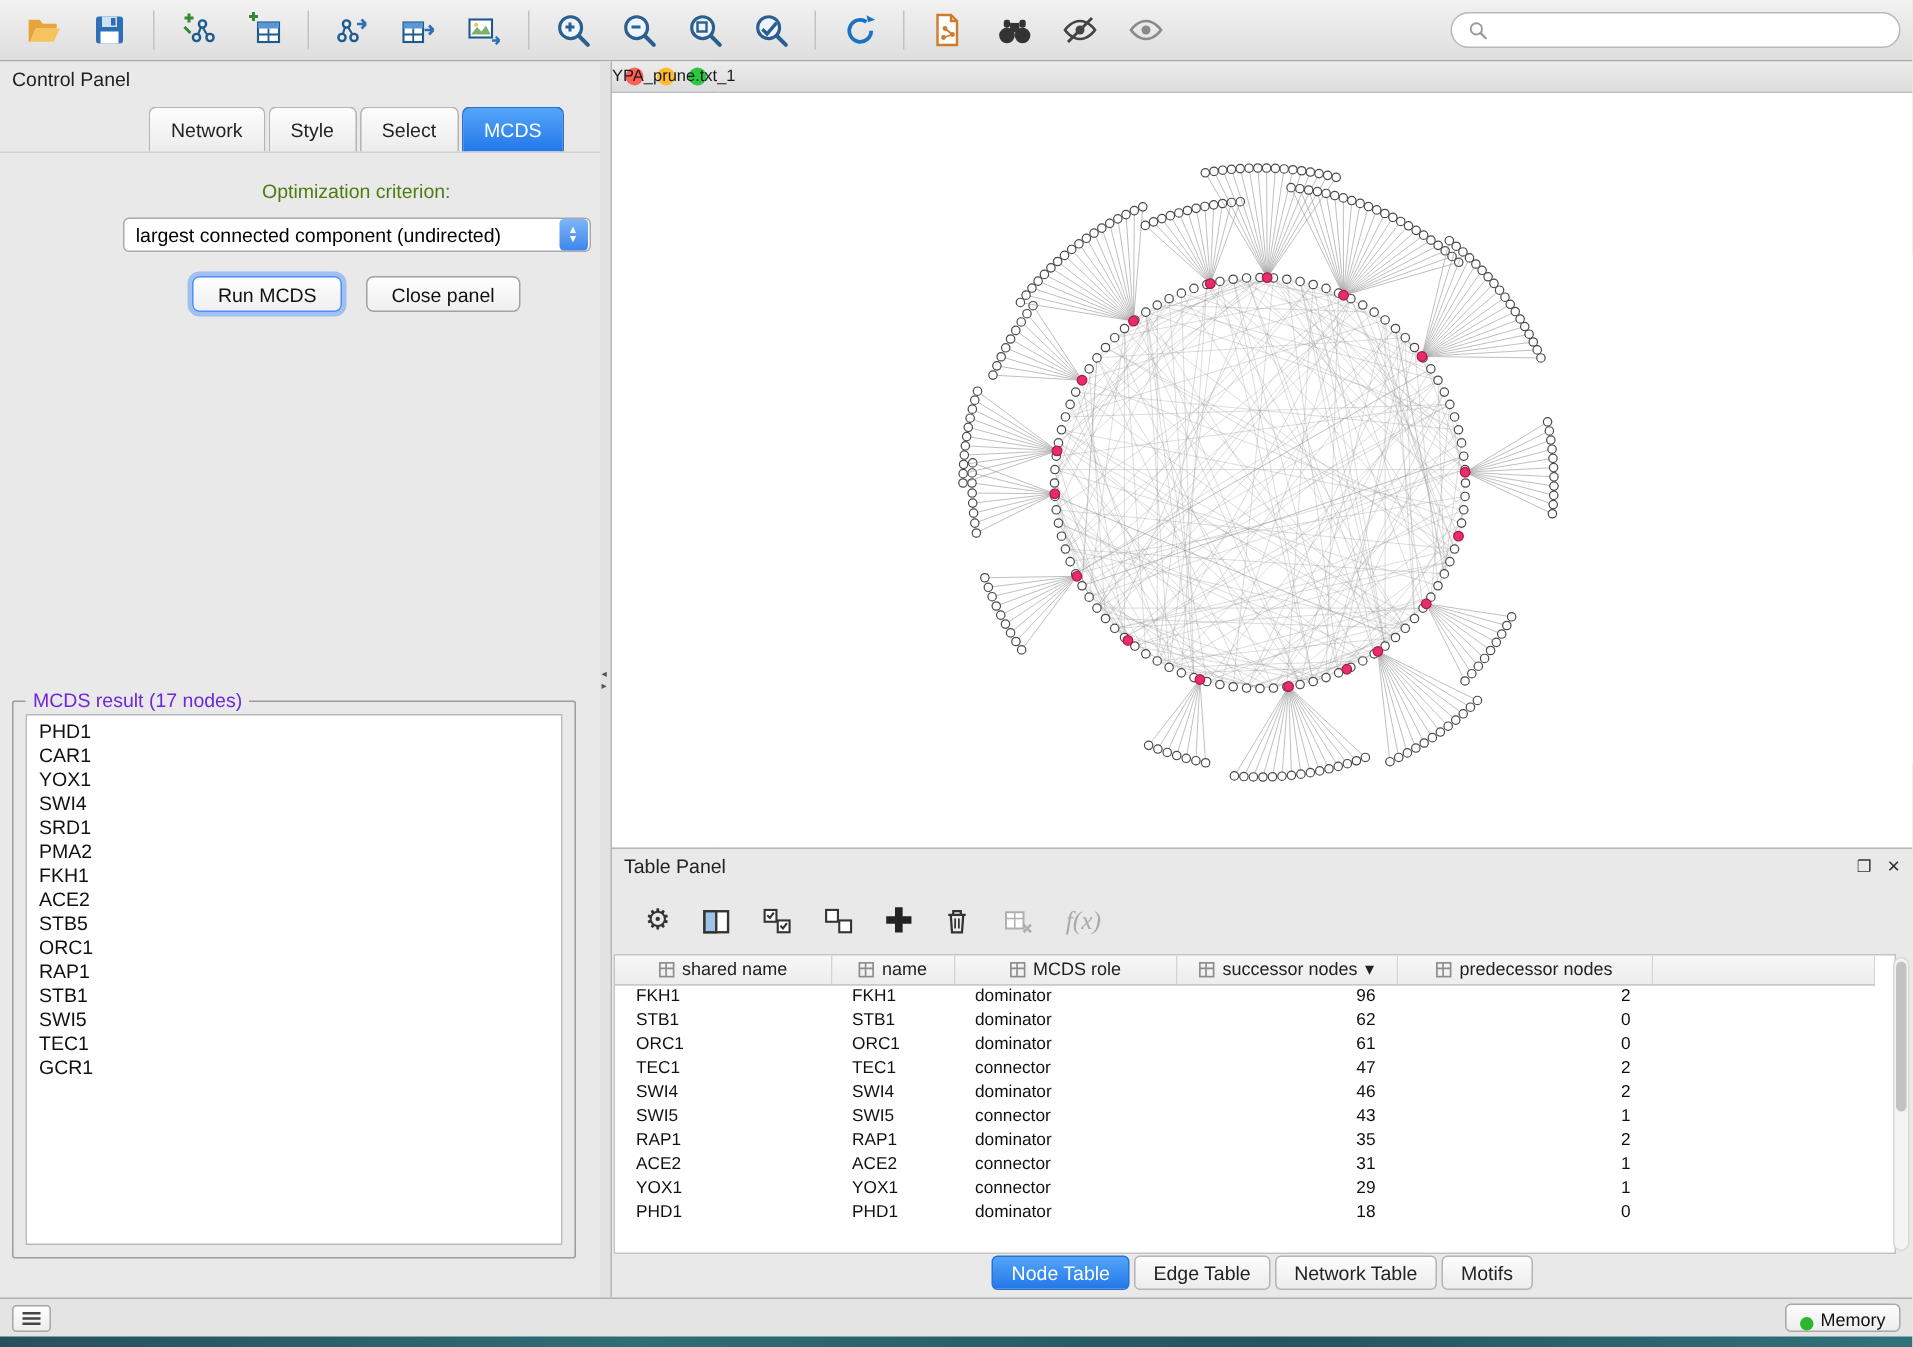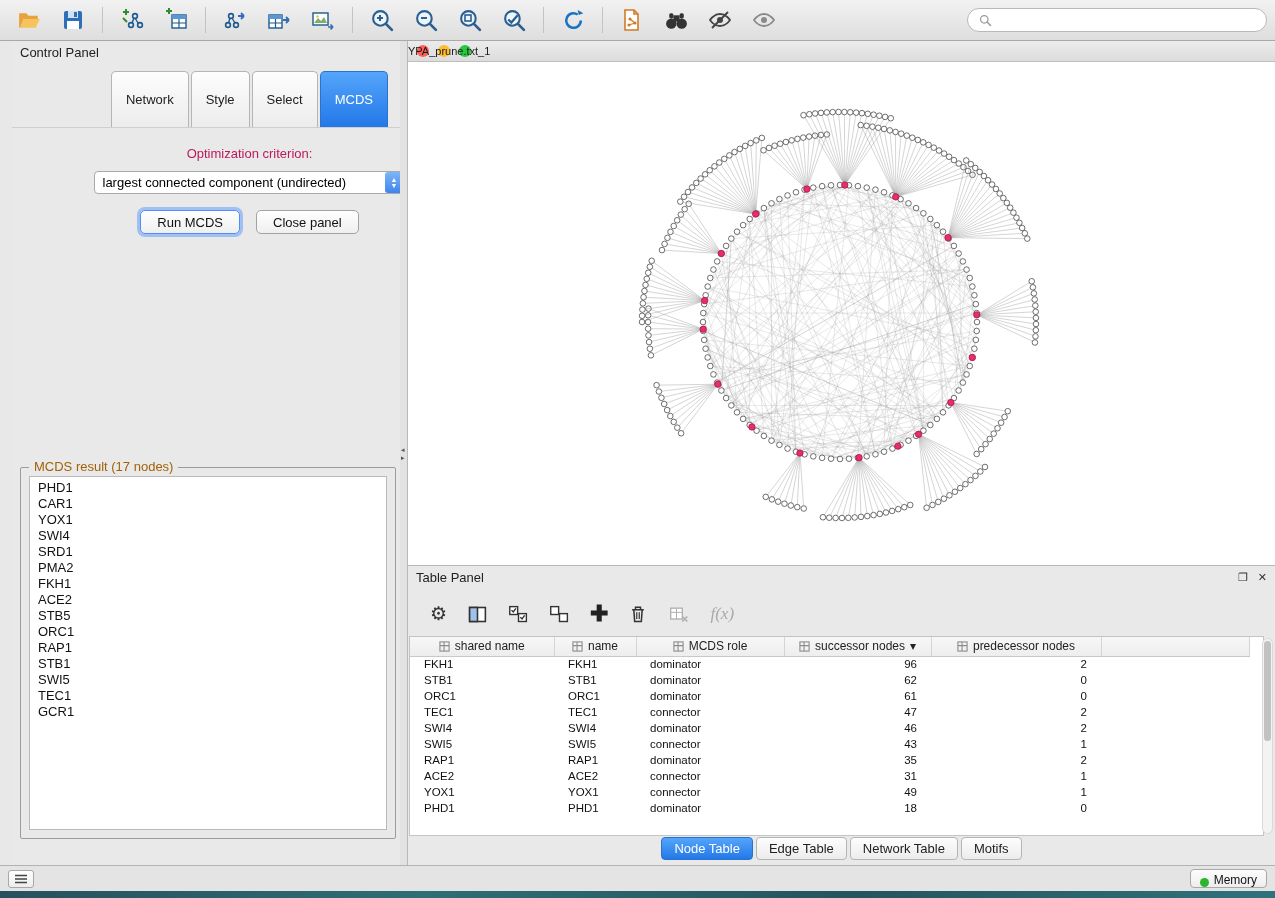--- a/index.html
+++ b/index.html
@@ -10,40 +10,40 @@
   .toolbar { position:absolute; left:0; top:0; width:1275px; height:41px;
     background:linear-gradient(#f2f2f2,#dedede); border-bottom:1px solid #a9a9a9;
     display:flex; align-items:center; padding:0 8px; gap:2px; }
   .tbtn { width:42px; height:34px; display:flex; align-items:center; justify-content:center; border-radius:4px; }
   .tsep { width:1px; height:26px; background:#c3c3c3; margin:0 6px; }
   .search-wrap { margin-left:auto; width:300px; height:24px; background:#fff; border:1px solid #b8b8b8;
     border-radius:12px; display:flex; align-items:center; padding:0 10px; gap:6px; }
   .search-wrap input { border:none; outline:none; flex:1; font-size:12px; background:transparent; }
 
   
-  .control-panel { position:absolute; left:0; top:41px; width:476px; height:824px; background:#e9e9e9; border-right:1px solid #b7b7b7;margin-left:12px; }
+  .control-panel { position:absolute; left:0; top:41px; width:476px; height:824px; background:#e9e9e9; border-right:1px solid #b7b7b7; }
   .panel-head { height:22px; display:flex; align-items:center; padding:0 8px; font-size:13px; color:#222; }
   .panel-head .flo { margin-left:auto; display:flex; gap:10px; color:#333; font-size:11px; }
   .flo span { cursor:pointer; }
   .tabbar { display:flex; justify-content:center; gap:2px; margin-top:8px; border-bottom:1px solid #cfcfcf; padding-bottom:0px; }
-  .tab { font-size:13px; padding:20px 14px; border:1px solid #b5b5b5; border-bottom:none;
+  .tab { font-size:13px; padding:7px 14px; border:1px solid #b5b5b5; border-bottom:none;
     border-radius:5px 5px 0 0; background:linear-gradient(#fdfdfd,#ececec); color:#222; }
   .tab.sel { background:linear-gradient(#55a5fa,#2278e8); color:#fff; border-color:#2b72cf; }
-  .opt-label { text-align:center; font-size:13px; margin-top:18px; color:#be185d; }
+  .opt-label { text-align:center; font-size:13px; margin-top:18px; color:#4d7c0f; }
   .dropdown { margin:10px auto 0; width:312px; height:23px; background:#fff; border:1px solid #a9a9a9; border-radius:4px;
     display:flex; align-items:center; font-size:13px; }
   .dropdown .dval { flex:1; padding:0 8px; white-space:nowrap; overflow:hidden; }
   .dropdown .dstep { width:19px; height:21px; border-radius:3px; background:linear-gradient(#7db6f7,#3e86ec);
     display:flex; flex-direction:column; align-items:center; justify-content:center; color:#fff; font-size:7px; line-height:6px; margin-right:1px; }
   .btnrow { display:flex; justify-content:center; gap:16px; margin-top:16px; }
   .cbtn { font-size:13px; height:24px; padding:0 16px; border:1px solid #a3a3a3; border-radius:5px;
     background:linear-gradient(#ffffff,#efefef); color:#111; }
   .cbtn.focus { border:1px solid #4a90fe; box-shadow:0 0 0 3px rgba(90,150,250,.5); }
   .groupbox { position:absolute; left:8px; top:426px; width:376px; height:372px; border:1px solid #9c9c9c; border-radius:2px; }
-  .groupbox .gtitle { position:absolute; top:-9px; left:8px; background:#e9e9e9; padding:0 5px; font-size:13px; color:#a16207; }
+  .groupbox .gtitle { position:absolute; top:-9px; left:8px; background:#e9e9e9; padding:0 5px; font-size:13px; color:#6d28d9; }
   .mcds-list { position:absolute; inset:8px; background:#fff; border:1px solid #b9b9b9; overflow:auto; padding:3px 2px; }
   .mcds-item { font-size:13px; line-height:16px; padding-left:6px; color:#111; }
 
   
   .vsplit { position:absolute; left:400px; top:41px; width:8px; height:824px; background:#e2e2e2; border-right:1px solid #b7b7b7; }
   .vsplit .knob { position:absolute; top:405px; left:1px; font-size:7px; color:#555; line-height:8px; }
 
   
   .right { position:absolute; left:408px; top:41px; width:867px; height:824px; }
   .net-titlebar { position:absolute; left:0; top:0; width:867px; height:21px; background:linear-gradient(#ececec,#dcdcdc);
@@ -1243,21 +1243,21 @@
                 <td class="c-left">ACE2</td>
                 <td class="c-left">connector</td>
                 <td class="c-right">31</td>
                 <td class="c-right">1</td>
                 <td class=""></td>
               </tr>
               <tr>
                 <td class="c-left">YOX1</td>
                 <td class="c-left">YOX1</td>
                 <td class="c-left">connector</td>
-                <td class="c-right">49</td>
+                <td class="c-right">29</td>
                 <td class="c-right">1</td>
                 <td class=""></td>
               </tr>
               <tr>
                 <td class="c-left">PHD1</td>
                 <td class="c-left">PHD1</td>
                 <td class="c-left">dominator</td>
                 <td class="c-right">18</td>
                 <td class="c-right">0</td>
                 <td class=""></td>

